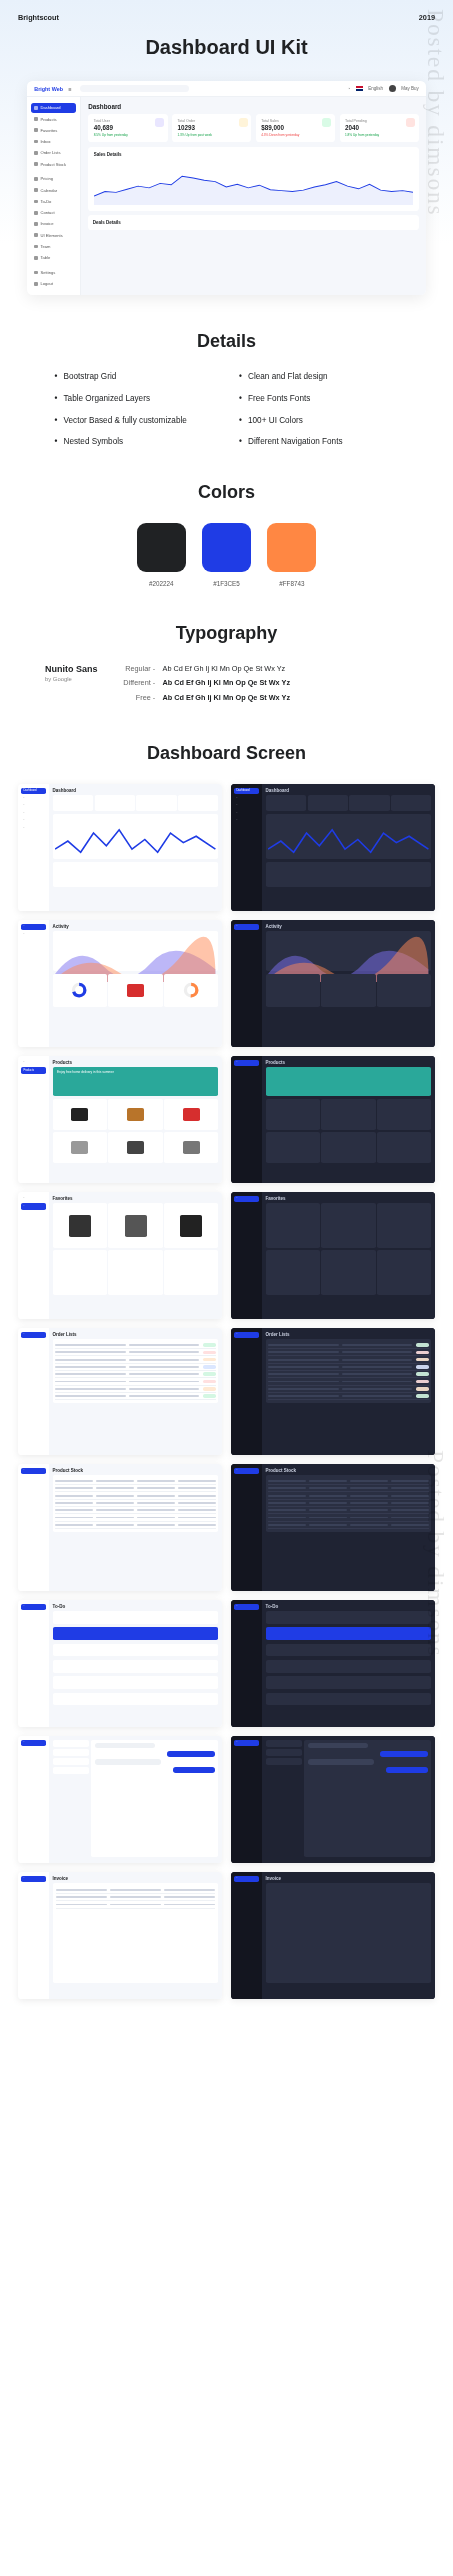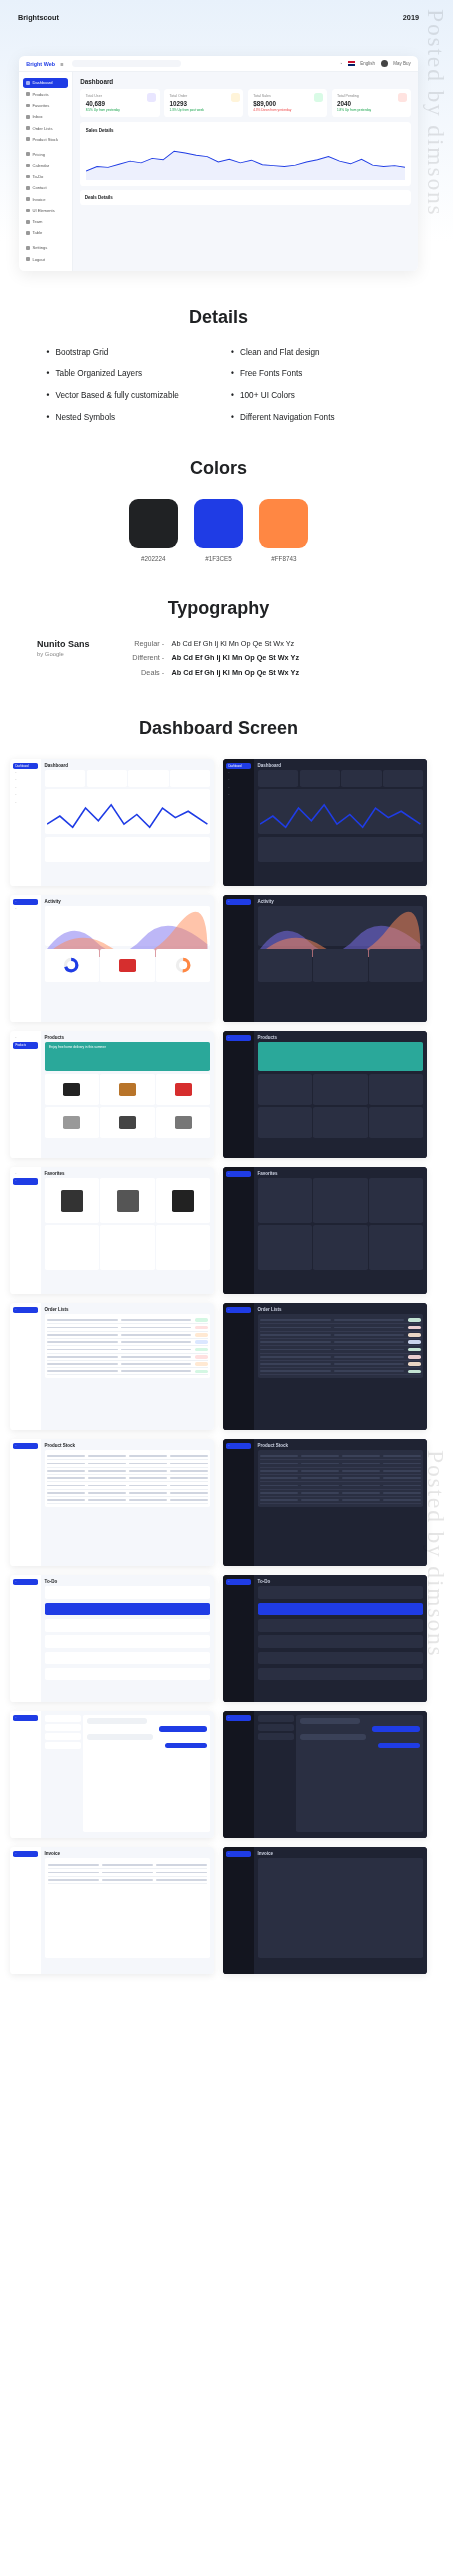--- a/index.html
+++ b/index.html
@@ -1,17 +1,17 @@
 <!DOCTYPE html>
 <html style="font-size:14.5px"><head>
 <meta charset="utf-8">
 <style>
 * { margin: 0; padding: 0; box-sizing: border-box; }
 body { font-family: -apple-system, "Segoe UI", Arial, sans-serif; background: #fff; width: 453px; color: #202224; position: relative; }
-.page { background: linear-gradient(180deg, #e8f1fb 0%, #fff 12%, #fff 100%); padding: 0 16px 36px 0; }
+.page { background: linear-gradient(180deg, #e8f1fb 0%, #fff 12%, #fff 100%); padding: 0 0 36px 0; }
 .header-row { display: flex; justify-content: space-between; padding: 12.7px 18px 5.4px; font-size: 7.3px; color: #202224; font-weight: 700; }
 .hero { text-align: center; padding: 7.3px 0 12.7px; }
 .logo-line { font-size: 13.6px; font-weight: 800; color: #202224; }
 .logo-b { color: #1f3ce5; font-weight: 900; }
 .title { font-size: 20px; font-weight: 800; margin-top: 1.8px; color: #202224; }
 
 .dash-frame { width: 399px; margin: 9px auto 0; background: #fff; border-radius: 5.4px; box-shadow: 0 3.6px 16.3px rgba(0,0,0,0.08); overflow: hidden; position: relative; }
 .dash-top { display: flex; align-items: center; height: 16.3px; border-bottom: 0.9px solid #eef1f5; padding: 0 7.3px; font-size: 4.5px; color: #666; gap: 5.4px; }
 .logo-mini { font-size: 5.4px; font-weight: 800; color: #1f3ce5; }
 .search-box { flex: 0 0 109px; height: 7.3px; background: #f3f5f9; border-radius: 3.6px; margin-left: 3.6px; }
@@ -45,21 +45,21 @@
 .details-grid { width: 344px; margin: 0 auto; display: grid; grid-template-columns: 1fr 1fr; gap: 12.7px 25px; font-size: 8.2px; }
 .detail-item { position: relative; padding-left: 9px; }
 .detail-item::before { content: "•"; position: absolute; left: 0; color: #202224; font-weight: 900; }
 
 .colors-row { display: flex; justify-content: center; gap: 16.3px; margin-top: 3.6px; }
 .swatch { width: 49px; height: 49px; border-radius: 9px; }
 .sw1 { background: #202224; } .sw2 { background: #1f3ce5; } .sw3 { background: #ff8743; }
 .swatch-wrap { text-align: center; font-size: 6.3px; color: #555; }
 .swatch-label { margin-top: 7.3px; }
 
-.typo-block { width: 363px; margin: 16px auto 0; display: flex; gap: 28px; }
+.typo-block { width: 363px; margin: 16px auto 0; display: flex; gap: 11px; }
 .typo-font { font-size: 9px; font-weight: 800; }
 .typo-sub { font-size: 5.9px; color: #888; margin-top: 1.8px; }
 .typo-samples { flex: 1; font-size: 7.3px; }
 .typo-row { display: flex; margin-bottom: 5.4px; }
 .typo-weight { width: 54px; text-align: right; padding-right: 7.3px; color: #666; }
 .weight-r { font-weight: 400; } .weight-s { font-weight: 600; } .weight-b { font-weight: 800; }
 
 .screens { width: 417px; margin: 9px auto 0; display: grid; grid-template-columns: 1fr 1fr; gap: 9px; }
 .screen { background: #fff; border-radius: 3.6px; box-shadow: 0 1.8px 7.3px rgba(0,0,0,0.08); height: 127px; overflow: hidden; display: flex; font-size: 2.7px; }
 .screen.dark { background: #1a1d2b; color: #cdd3e3; }
@@ -104,20 +104,21 @@
 </head>
 <body>
 
 <div class="page">
   <div class="header-row">
     <span>Brightscout</span>
     <span>2019</span>
   </div>
 
   <div class="hero">
+    <div class="title">Dashboard UI Kit</div>
   </div>
 
   <div class="dash-frame">
     <div class="dash-top">
       <span class="logo-mini">Bright Web</span>
       <span style="font-size:5.4px;">≡</span>
       <div class="search-box" title="Search"></div>
       <div class="top-spacer"></div>
       <span>◔</span>
       <span class="flag"></span>
@@ -284,21 +285,21 @@
     <div class="typo-samples">
       <div class="typo-row">
           <span class="typo-weight">Regular -</span>
           <span class="weight-r">Ab Cd Ef Gh Ij Kl Mn Op Qe St Wx Yz</span>
         </div>
       <div class="typo-row">
           <span class="typo-weight">Different -</span>
           <span class="weight-s">Ab Cd Ef Gh Ij Kl Mn Op Qe St Wx Yz</span>
         </div>
       <div class="typo-row">
-          <span class="typo-weight">Deals -</span>
+          <span class="typo-weight">Free -</span>
           <span class="weight-b">Ab Cd Ef Gh Ij Kl Mn Op Qe St Wx Yz</span>
         </div>
     </div>
   </div>
 
   <div class="section-title">
     <span class="section-num">05</span>
     <span>Dashboard Screen</span>
   </div>
 

